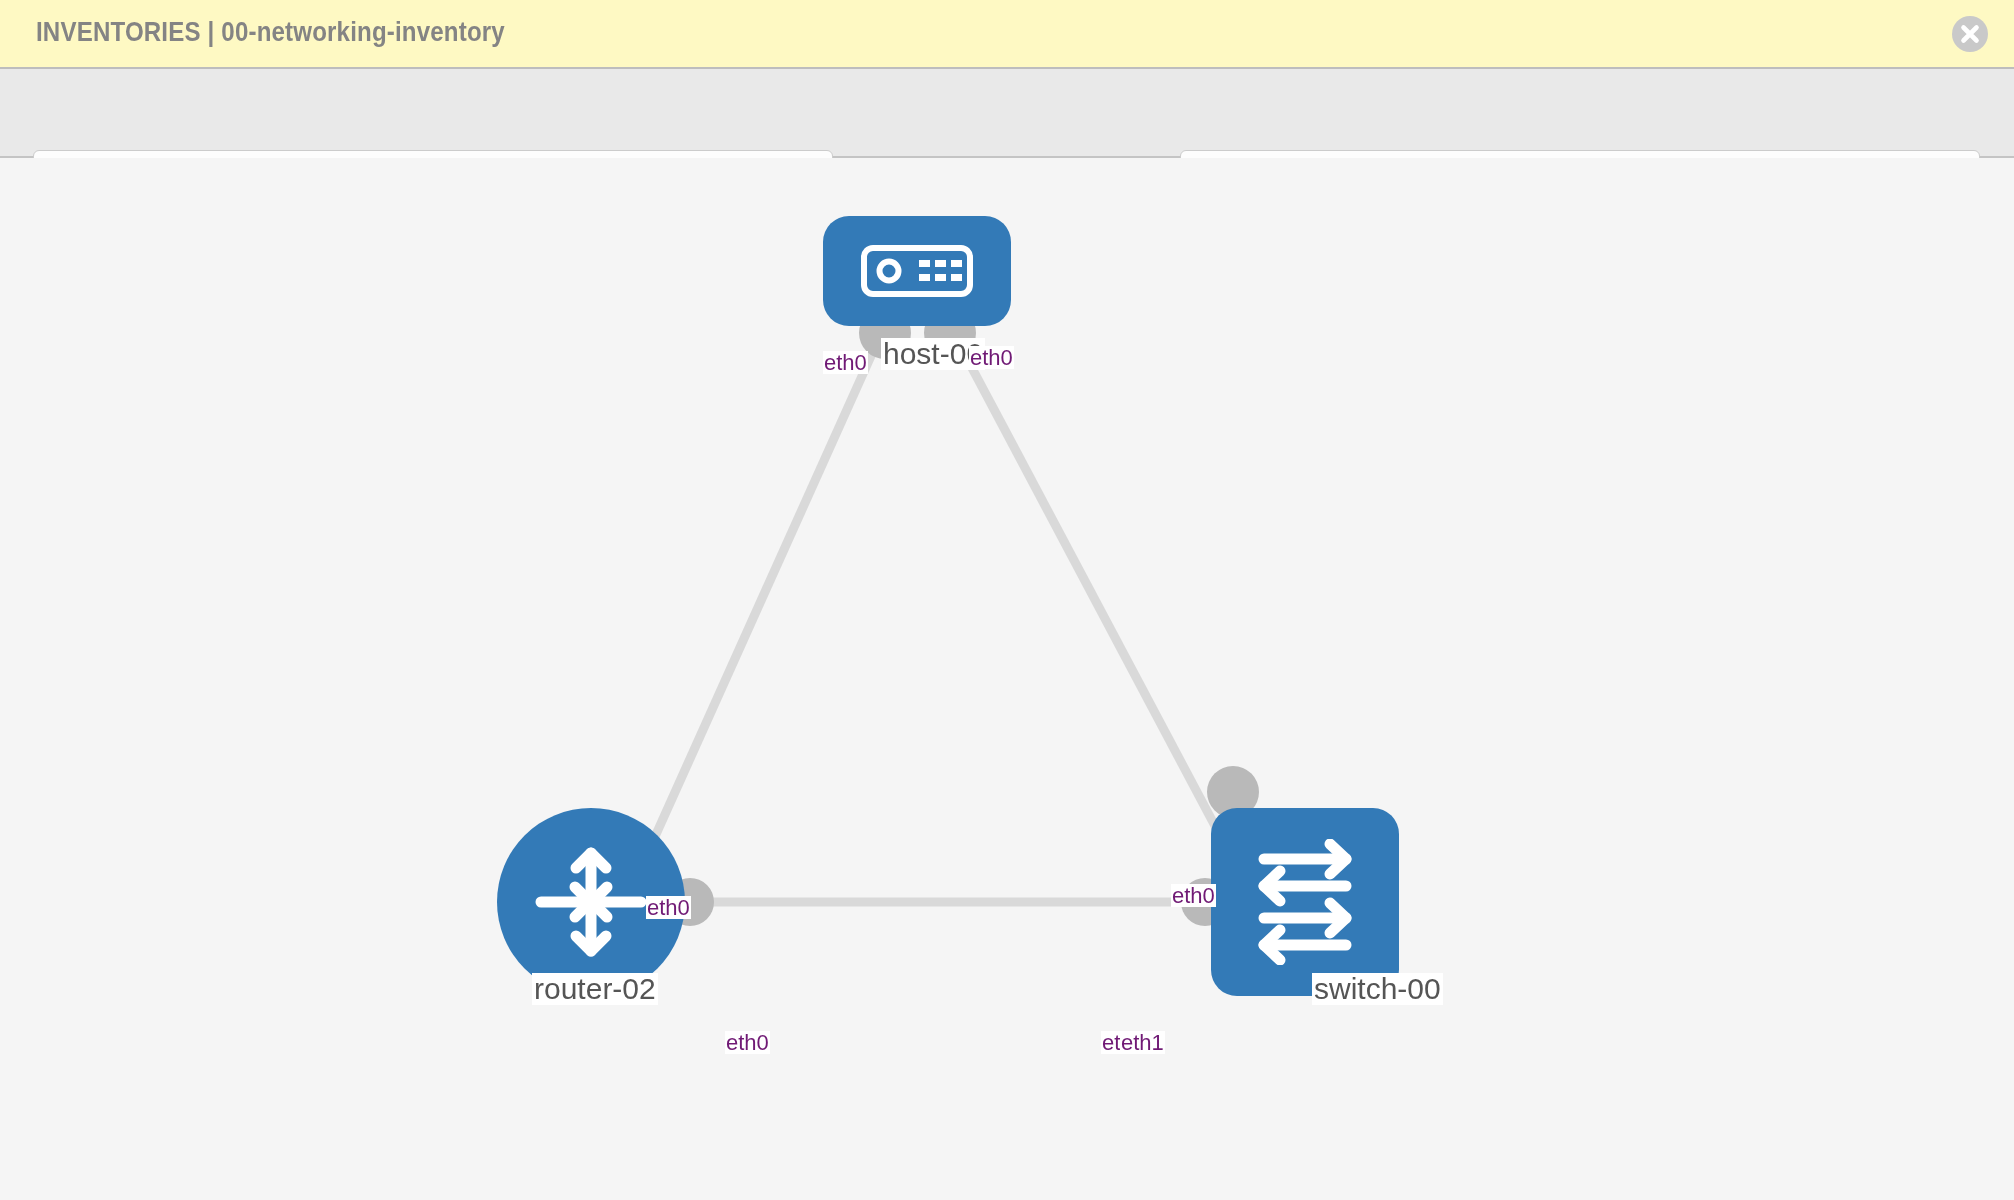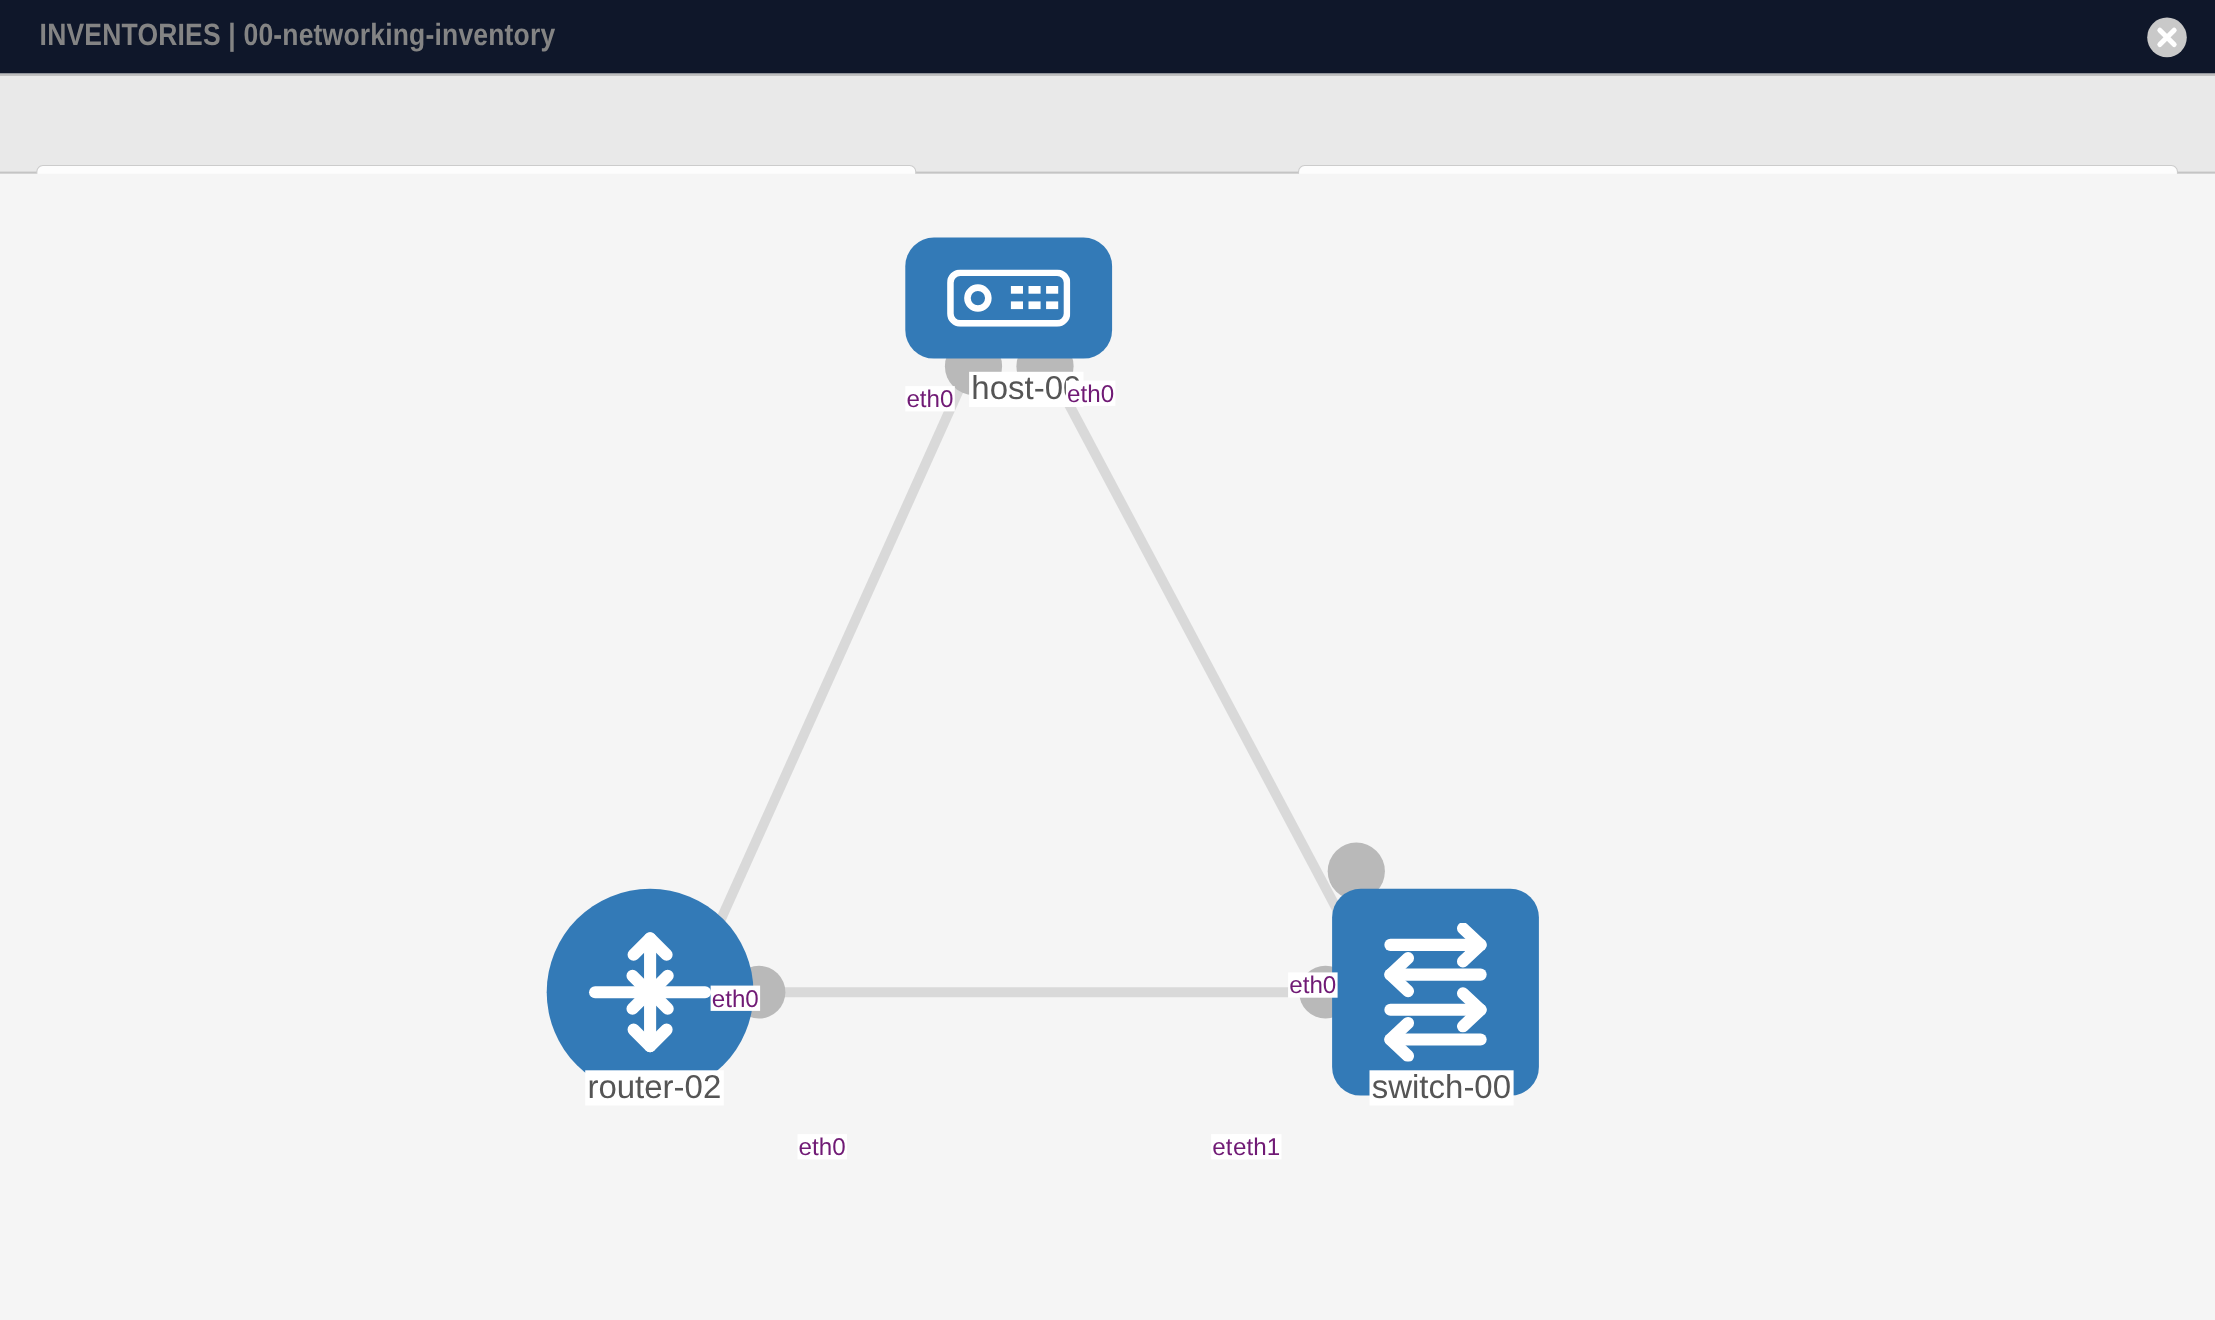--- a/index.html
+++ b/index.html
@@ -7,21 +7,21 @@
     width: 2014px; height: 1200px;
     overflow: hidden;
     background: #ffffff;
     font-family: "Liberation Sans", sans-serif;
   }
 
   
   .header {
     position: absolute; left: 0; top: 0;
     width: 2014px; height: 67px;
-    background: #0f172a;
+    background: #fef9c3;
   }
   .page-title {
     position: absolute; left: 36px; top: 16px;
     font-size: 28px; font-weight: bold;
     color: #848484;
     letter-spacing: 0.2px;
     white-space: nowrap;
     transform: scaleX(0.86);
     transform-origin: left center;
   }
@@ -222,21 +222,21 @@
         <path d="M22 79 L104 79"></path>
         <path d="M88 64 L104 79 L88 94"></path>
         <path d="M104 106 L22 106"></path>
         <path d="M38 91 L22 106 L38 121"></path>
       </g>
     </svg>
   </div>
 
   <div class="node-label" style="left:881px; top:180px;">host-00</div>
   <div class="node-label" style="left:532px; top:815px;">router-02</div>
-  <div class="node-label" style="left:1245px; top:815px;">switch-00</div>
+  <div class="node-label" style="left:1312px; top:815px;">switch-00</div>
 
   <div class="iface-label" style="left:823px; top:193px;">eth0</div>
   <div class="iface-label" style="left:969px; top:188px;">eth0</div>
   <div class="iface-label" style="left:646px; top:738px;">eth0</div>
   <div class="iface-label" style="left:1171px; top:726px;">eth0</div>
   <div class="iface-label" style="left:725px; top:873px;">eth0</div>
   <div class="iface-label" style="left:1101px; top:873px;">eth</div>
   <div class="iface-label" style="left:1120px; top:873px;text-align:center;">eth1</div>
 
 </div>

